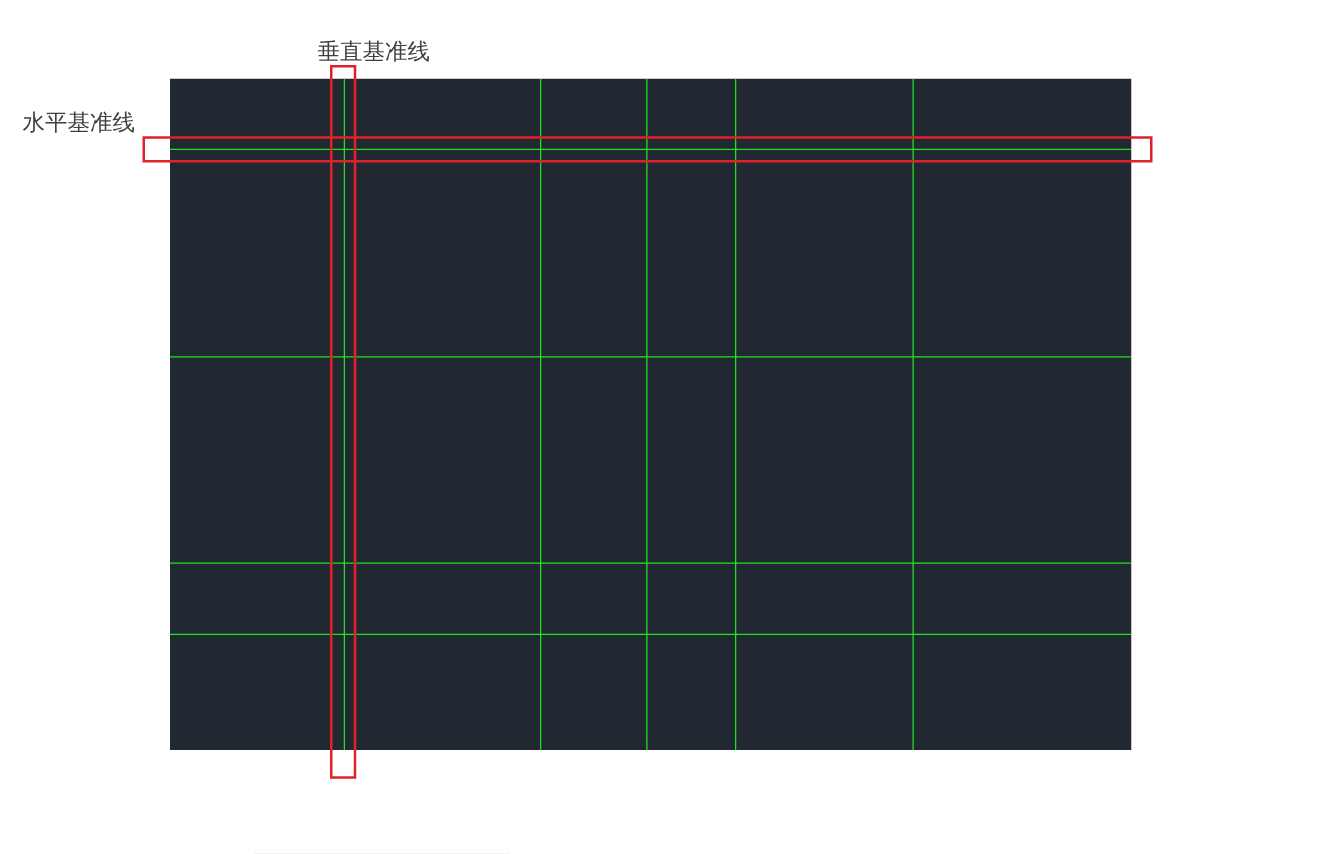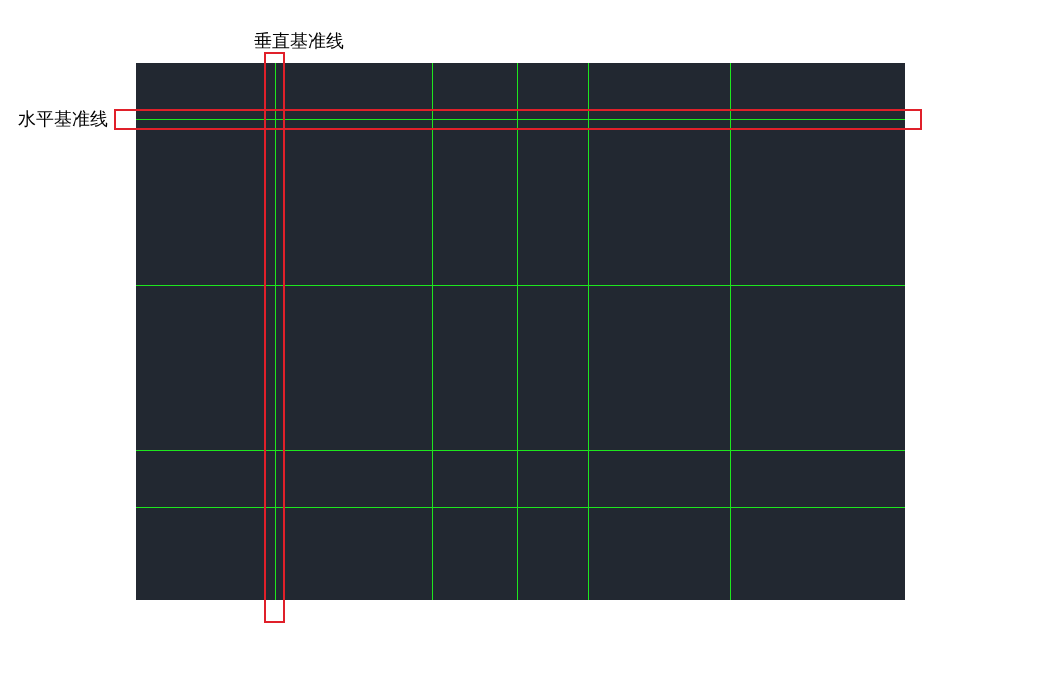--- a/index.html
+++ b/index.html
@@ -2,21 +2,21 @@
 <html><head>
 <meta charset="utf-8">
 <style>
   html, body { margin: 0; padding: 0; background: #ffffff; }
   body { width: 1058px; height: 683px; position: relative; overflow: hidden;
          font-family: "DejaVu Sans", sans-serif; }
   .canvas { position: absolute; left: 136px; top: 63px; width: 769px; height: 537px; background: #222831; }
   .gl-v { position: absolute; top: 0; width: 1px; height: 100%; background: #1ee61e; }
   .gl-h { position: absolute; left: 0; height: 1px; width: 100%; background: #1ee61e; }
   .box { position: absolute; border: 2px solid #e0202a; box-sizing: border-box; }
-  .label { position: absolute; color: #000000; font-size: 18px; line-height: 20px; white-space: nowrap; font-family: Liberation Mono, monospace; }
+  .label { position: absolute; color: #404040; font-size: 18px; line-height: 20px; white-space: nowrap; }
 </style>
 </head>
 <body>
 
 <div class="canvas">
   <div class="gl-v" style="left:139px"></div>
   <div class="gl-v" style="left:296px"></div>
   <div class="gl-v" style="left:381px"></div>
   <div class="gl-v" style="left:452px"></div>
   <div class="gl-v" style="left:594px"></div>
@@ -24,13 +24,13 @@
   <div class="gl-h" style="top:56px"></div>
   <div class="gl-h" style="top:222px"></div>
   <div class="gl-h" style="top:387px"></div>
   <div class="gl-h" style="top:444px"></div>
 </div>
 
 <div class="box" style="left:114px; top:109px; width:808px; height:21px;"></div>
 <div class="box" style="left:264px; top:52px; width:21px; height:571px;"></div>
 
 <div class="label" style="left:254px; top:32px;">垂直基准线</div>
-<div class="label" style="left:18px; top:110px;">水平基准线</div>
+<div class="label" style="left:18px; top:89px;">水平基准线</div>
 
 </body></html>

